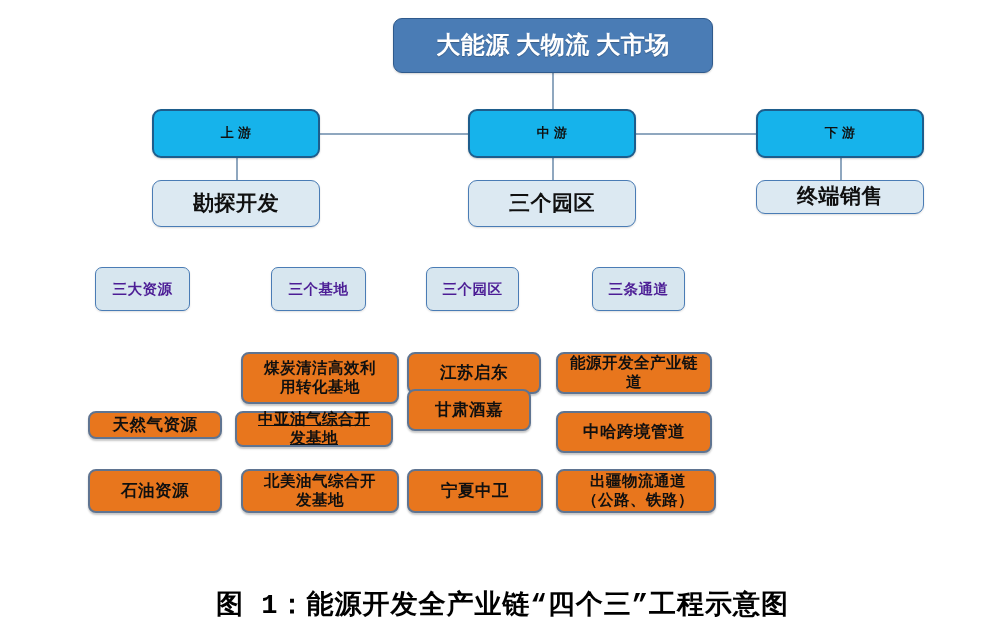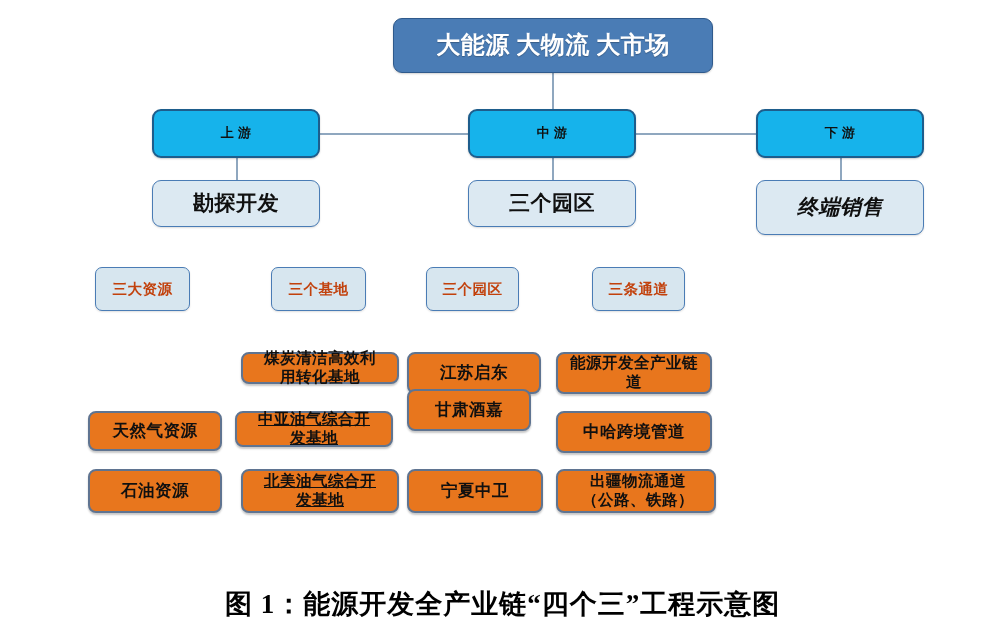--- a/index.html
+++ b/index.html
@@ -60,21 +60,21 @@
     color:#101010;
     font-size:21px;
     font-weight:bold;
     box-shadow:0 1px 2px rgba(0,0,0,.14);
   }
 
   
   .node.chip{
     background:#d7e6ef;
     border:1.6px solid #4a7cb5;
-    color:#c2410c;
+    color:#4c1d95;
     font-size:14.5px;
     font-weight:bold;
     border-radius:7px;
     box-shadow:0 1px 2px rgba(0,0,0,.13);
   }
 
   
   .node.item{
     background:#e8761d;
     border:2.2px solid #5f7491;
@@ -89,21 +89,21 @@
 
   
   #caption{
     position:absolute;
     left:0;right:0;
     top:586px;
     text-align:center;
     font-size:27px;
     font-weight:bold;
     color:#000000;
-    font-family:Liberation Serif, serif;
+    font-family:Liberation Mono, monospace;
     letter-spacing:1px;
   }
 </style>
 </head>
 <body>
 
 <div id="stage">
 
   <div class="line v" style="left:552px;top:73px;width:1.5px;height:36px;"></div>
   <div class="line h" style="left:320px;top:133px;width:448px;height:1.5px;"></div>
@@ -112,35 +112,35 @@
   <div class="line v" style="left:840px;top:158px;width:1.5px;height:22px;"></div>
 
   <div class="node level0" style="left:393px;top:18px;width:320px;height:55px;">大能源  大物流  大市场</div>
 
   <div class="node level1" style="left:152px;top:109px;width:168px;height:49px;">上   游</div>
   <div class="node level1" style="left:468px;top:109px;width:168px;height:49px;">中   游</div>
   <div class="node level2" style="left:152px;top:180px;width:168px;height:47px;">勘探开发</div>
 
   <div class="node level1" style="left:756px;top:109px;width:168px;height:49px;">下   游</div>
   <div class="node level2" style="left:468px;top:180px;width:168px;height:47px;">三个园区</div>
-  <div class="node level2" style="left:756px;top:180px;width:168px;height:55px;font-style:italic;">终端销售</div>
+  <div class="node level2" style="left:756px;top:180px;width:168px;height:34px;">终端销售</div>
 
   <div class="node chip" style="left:95px;top:267px;width:95px;height:44px;">三大资源</div>
   <div class="node chip" style="left:271px;top:267px;width:95px;height:44px;">三个基地</div>
   <div class="node chip" style="left:426px;top:267px;width:93px;height:44px;">三个园区</div>
   <div class="node chip" style="left:592px;top:267px;width:93px;height:44px;">三条通道</div>
 
-  <div class="node item" style="left:88px;top:411px;width:134px;height:40px;">天然气资源</div>
+  <div class="node item" style="left:88px;top:411px;width:134px;height:28px;">天然气资源</div>
   <div class="node item" style="left:88px;top:469px;width:134px;height:44px;">石油资源</div>
 
-  <div class="node item two-line" style="left:241px;top:352px;width:158px;height:32px;">煤炭清洁高效利
+  <div class="node item two-line" style="left:241px;top:352px;width:158px;height:52px;">煤炭清洁高效利
 用转化基地</div>
   <div class="node item two-line" style="left:235px;top:411px;width:158px;height:36px;text-decoration:underline;">中亚油气综合开
 发基地</div>
-  <div class="node item two-line" style="left:241px;top:469px;width:158px;height:44px;text-decoration:underline;">北美油气综合开
+  <div class="node item two-line" style="left:241px;top:469px;width:158px;height:44px;">北美油气综合开
 发基地</div>
 
   <div class="node item" style="left:407px;top:352px;width:134px;height:42px;">江苏启东</div>
   <div class="node item" style="left:407px;top:389px;width:124px;height:42px;">甘肃酒嘉</div>
   <div class="node item" style="left:407px;top:469px;width:136px;height:44px;">宁夏中卫</div>
 
   <div class="node item two-line" style="left:556px;top:352px;width:156px;height:42px;">能源开发全产业链
 道</div>
   <div class="node item" style="left:556px;top:411px;width:156px;height:42px;">中哈跨境管道</div>
   <div class="node item two-line" style="left:556px;top:469px;width:160px;height:44px;padding-left:8px;">出疆物流通道

